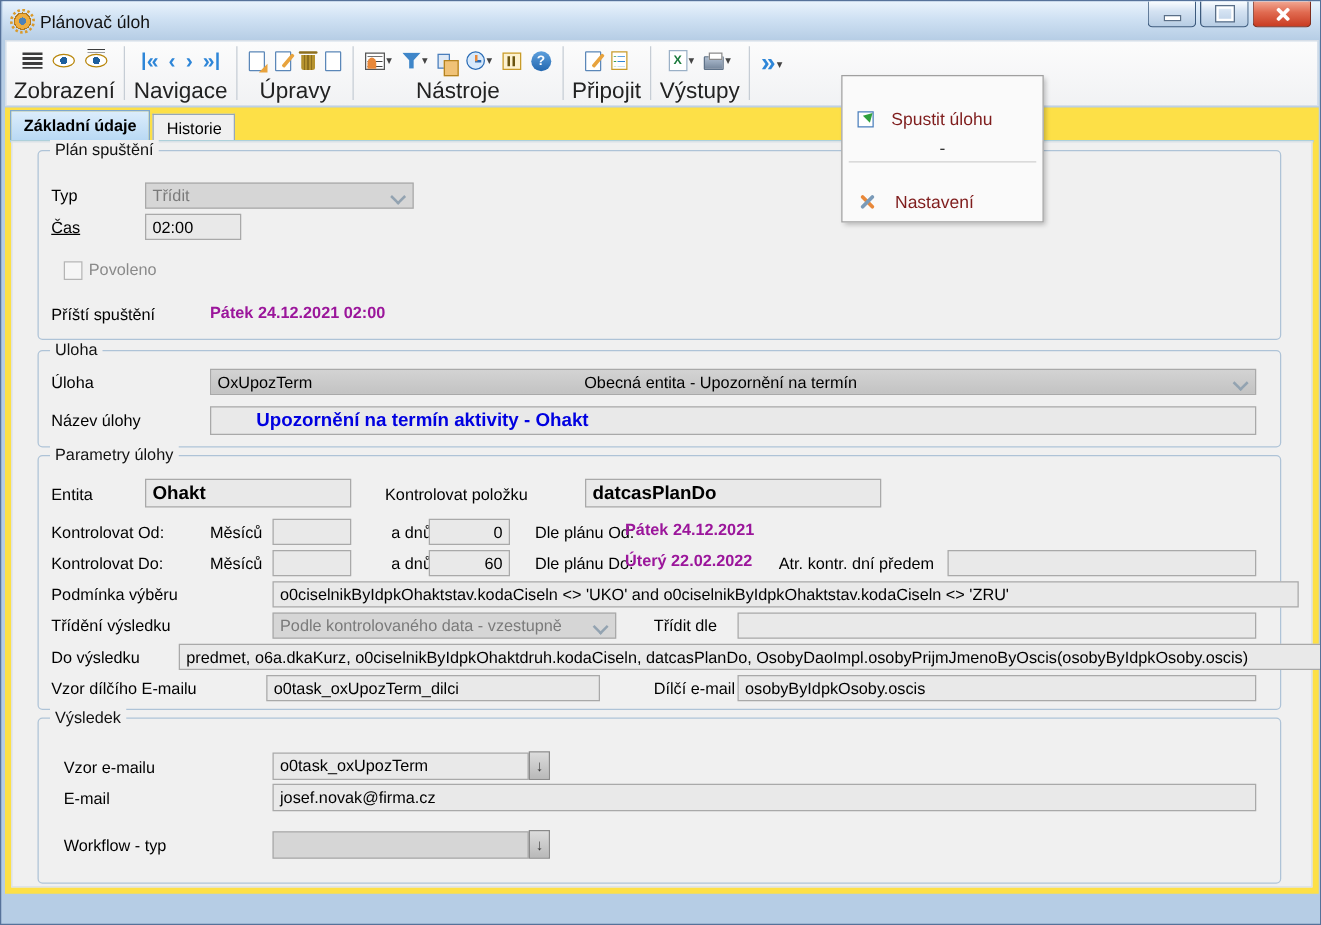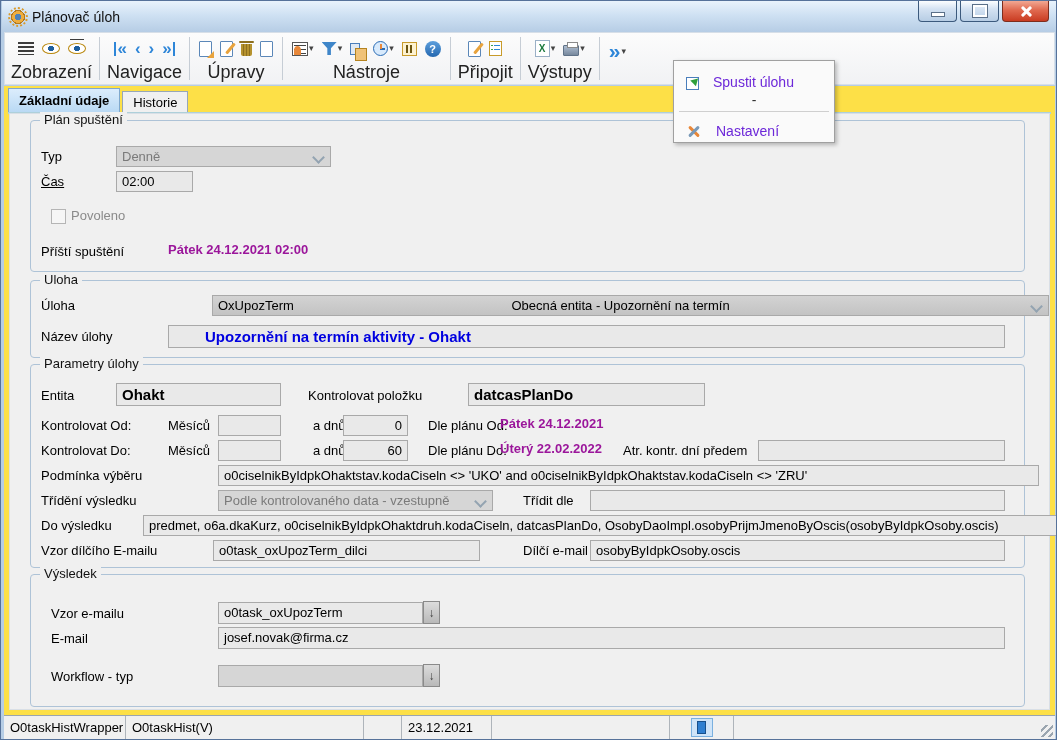--- a/index.html
+++ b/index.html
@@ -112,21 +112,21 @@
   .statusbar{position:absolute;left:3px;top:714px;width:1051px;height:23px;background:#f0f0f0;border-top:1px solid #9aa5af;
     display:flex;align-items:stretch;font-size:13px;}
   .sb-cell{border-right:1px solid #aeb4ba;display:flex;align-items:center;padding:0 6px;box-sizing:border-box;white-space:nowrap;overflow:hidden;}
   .sb-grip{position:absolute;right:2px;bottom:2px;width:12px;height:12px;
     background:repeating-linear-gradient(135deg,transparent 0 3px,#9aa5af 3px 5px);}
   .sb-ico{width:20px;height:17px;margin:0 auto;border:1px solid #7ab0df;background:#cfe4f8;display:flex;align-items:center;justify-content:center;}
   .sb-ico::after{content:'';width:7px;height:11px;background:#2f7fd0;border:1px solid #17508c;}
   
   .menu{position:absolute;left:672px;top:59px;width:160px;background:#fafafa;border:1px solid #a0a0a0;
     box-shadow:2px 2px 4px rgba(0,0,0,.25);z-index:50;padding:3px 0;}
-  .mi{height:26px;display:flex;align-items:flex-end;font-size:14px;color:#6d28d9;cursor:pointer;padding-left:12px;gap:14px;}
+  .mi{height:26px;display:flex;align-items:center;font-size:14px;color:#7f1d1d;cursor:pointer;padding-left:12px;gap:14px;margin-top:18px;}
   .mi-dash{height:20px;display:flex;align-items:center;justify-content:center;font-size:14px;color:#333;cursor:default;}
   .msep{height:1px;background:#cfcfcf;margin:1px 5px;}
 </style>
 </head>
 <body>
 
 <div class="win">
 
   <div class="titlebar">
     <span class="app-ico"></span>
@@ -270,35 +270,35 @@
       <div class="tab active">Základní údaje</div>
       <div class="tab inactive">Historie</div>
     </div>
 
     <div class="form">
 
       <div class="grp" style="top:6px;height:152px;">
         <span class="grp-title">Plán spuštění</span>
         <span class="lbl" style="left:10px;top:28px;">Typ</span>
         <div class="fld combo-dis" style="left:85px;top:25px;width:215px;">
-          <span>Denně</span>
+          <span>Třídit</span>
           <span class="chev"></span>
         </div>
         <span class="lbl" style="left:10px;top:53px;text-decoration:underline;">Čas</span>
         <div class="fld" style="left:85px;top:50px;width:77px;">02:00</div>
         <div class="cb" style="left:20px;top:88px;"></div>
         <span class="lbl dis" style="left:40px;top:87px;">Povoleno</span>
         <span class="lbl" style="left:10px;top:123px;">Příští spuštění</span>
         <span class="pv" style="left:137px;top:121px;color:#9b169b;">Pátek 24.12.2021 02:00</span>
       </div>
 
       <div class="grp" style="top:166px;height:78px;">
         <span class="grp-title">Uloha</span>
         <span class="lbl" style="left:10px;top:17px;">Úloha</span>
-        <div class="fld combo-sil" style="left:137px;top:14px;width:837px;margin-left:44px;">
+        <div class="fld combo-sil" style="left:137px;top:14px;width:837px;">
           <span class="combo-code">OxUpozTerm</span>
           <span class="combo-desc">Obecná entita - Upozornění na termín</span>
           <span class="chev"></span>
         </div>
         <span class="lbl" style="left:10px;top:48px;">Název úlohy</span>
         <div class="fld b15 blue-b" style="left:137px;top:44px;width:837px;padding-left:36px;">Upozornění na termín aktivity - Ohakt</div>
       </div>
 
       <div class="grp" style="top:250px;height:204px;">
         <span class="grp-title">Parametry úlohy</span>
@@ -361,32 +361,20 @@
         <span class="lbl" style="left:20px;top:94px;">Workflow - typ</span>
         <div class="fld combo-dis" style="left:187px;top:90px;width:205px;height:22px;"></div>
         <div class="spin" style="left:392px;top:89px;">
             <span>↓</span>
           </div>
       </div>
 
     </div>
   </div>
 
-  <div class="statusbar">
-    <div class="sb-cell" style="width:122px;">O0taskHistWrapper</div>
-    <div class="sb-cell" style="width:238px;">O0taskHist(V)</div>
-    <div class="sb-cell" style="width:38px;"></div>
-    <div class="sb-cell" style="width:90px;">23.12.2021</div>
-    <div class="sb-cell" style="width:178px;"></div>
-    <div class="sb-cell" style="width:64px;">
-      <span class="sb-ico"></span>
-    </div>
-    <div class="sb-cell" style="flex:1;border-right:none;"></div>
-    <div class="sb-grip"></div>
-  </div>
 
   <div class="menu">
     <div class="mi">
       <span class="ic ic-runwin"></span>
       <span>Spustit úlohu</span>
     </div>
     <div class="mi-dash">-</div>
     <div class="msep"></div>
     <div class="mi">
       <span class="ic ic-tools"></span>

